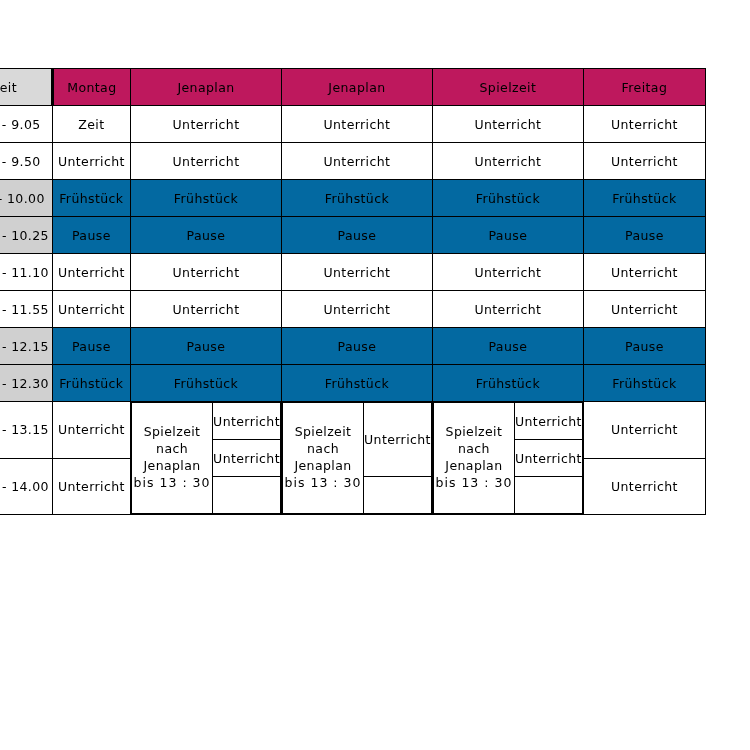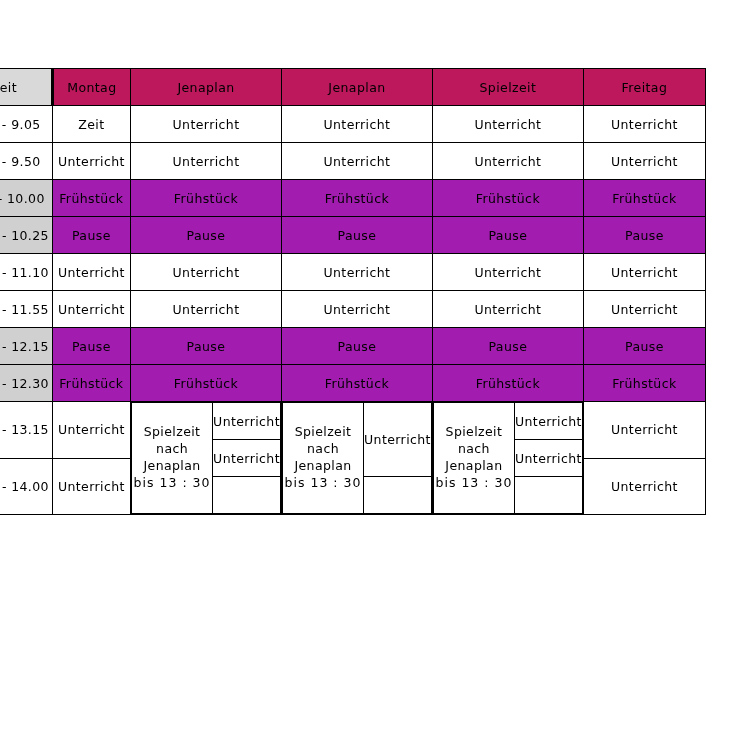--- a/index.html
+++ b/index.html
@@ -52,21 +52,21 @@
   thead th {
     height: 36px;
     background: #be185d;
     font-size: 14.5px;
     letter-spacing: 1px;
   }
   thead th.zeit-head {
     background: #d9d9d9;
   }
   tbody tr.normal td { height: 36px; background: #ffffff; }
-  tbody tr.shaded td { height: 36px; background: #a21caf; }
+  tbody tr.shaded td { height: 36px; background: #0369a1; }
   tbody tr.shaded td.zeit { background: #d0d0d0; }
 
   td.zeit {
     font-size: 13px;
     letter-spacing: 1.2px;
     border-right: 3px solid #000000;
   }
   thead th.zeit-head {
     border-right: 3px solid #000000;
   }

